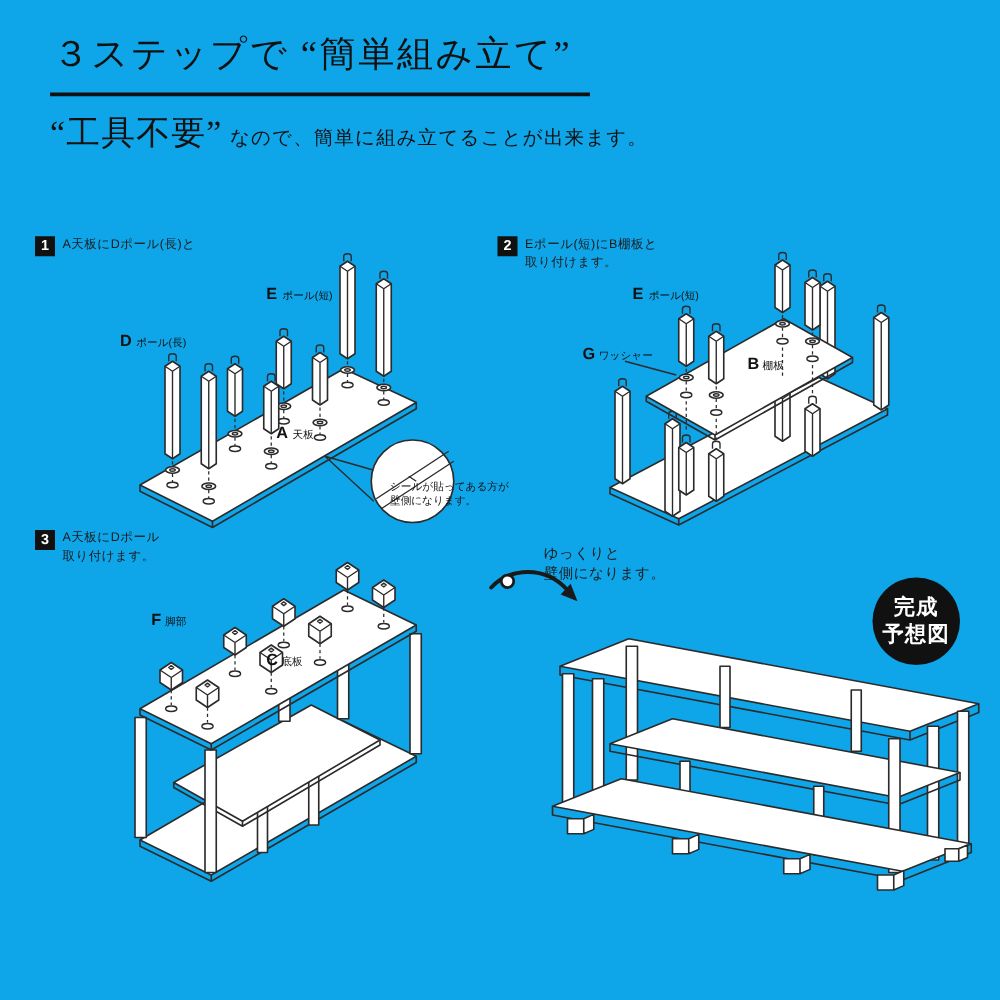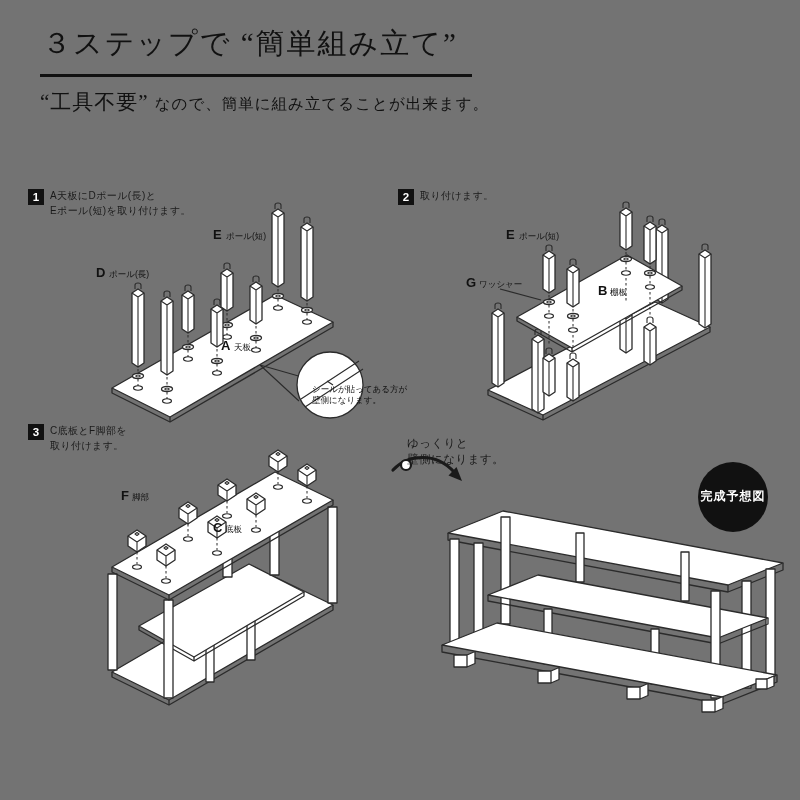--- a/index.html
+++ b/index.html
@@ -1,37 +1,37 @@
 <!DOCTYPE html>
 <html><head>
 <meta charset="utf-8">
 <style>
   * { margin:0; padding:0; box-sizing:border-box; }
   body { background:#ffffff; font-family:"Liberation Sans","DejaVu Sans",sans-serif; }
-  #canvas { position:relative; width:800px; height:800px; background:#737373; overflow:hidden; color:#1a1a1a; }
+  #canvas { position:relative; width:800px; height:800px; background:#0ea5e9; overflow:hidden; color:#1a1a1a; }
 
   
   .title { position:absolute; left:40px; top:24px; font-family:"Liberation Serif","DejaVu Serif",serif;
            font-size:29px; font-weight:500; letter-spacing:2px; color:#111;
            border-bottom:3px solid #111; padding:0 14px 10px 2px; }
   .lead  { position:absolute; left:40px; top:88px; font-family:"Liberation Serif","DejaVu Serif",serif;
            font-size:15.5px; color:#111; letter-spacing:1px; }
-  .lead .em { font-size:21px; letter-spacing:1px; margin-right:6px; }
+  .lead .em { font-size:27px; letter-spacing:1px; margin-right:6px; }
 
   
   .step { position:absolute; display:flex; gap:6px; align-items:flex-start; }
   .step .badge { width:16px; height:16px; background:#111; color:#fff; font-size:11.5px; font-weight:bold;
                  display:flex; align-items:center; justify-content:center; flex:0 0 16px; margin-top:1px; }
   .step .txt { font-size:10px; line-height:1.5; letter-spacing:0.4px; color:#1a1a1a; }
 
-  .flipnote { position:absolute; left:407px; top:436px; font-size:11.5px; line-height:1.35; letter-spacing:0.5px; }
+  .flipnote { position:absolute; left:435px; top:436px; font-size:11.5px; line-height:1.35; letter-spacing:0.5px; }
 
   .finalbadge { position:absolute; left:698px; top:462px; width:70px; height:70px; border-radius:50%;
-                background:#111; color:#fff; display:flex; flex-direction:row; align-items:center;
-                justify-content:center; font-size:12px; font-weight:bold; line-height:1.3; letter-spacing:1px; }
+                background:#111; color:#fff; display:flex; flex-direction:column; align-items:center;
+                justify-content:center; font-size:17px; font-weight:bold; line-height:1.3; letter-spacing:1px; }
 
   svg { position:absolute; overflow:visible; }
   svg * { vector-effect:non-scaling-stroke; }
   .ln   { fill:none; stroke:#2b2b2b; stroke-width:1.3; stroke-linejoin:round; }
   .lnt  { fill:none; stroke:#2b2b2b; stroke-width:1.1; stroke-linejoin:round; }
   .face { fill:#ffffff; stroke:#2b2b2b; stroke-width:1.3; stroke-linejoin:round; }
   .dash { fill:none; stroke:#2b2b2b; stroke-width:1; stroke-dasharray:2.5,2.5; }
   .letter { font-family:"Liberation Sans","DejaVu Sans",sans-serif; font-size:13px; font-weight:bold; fill:#111; }
   .part   { font-family:"Liberation Sans","DejaVu Sans",sans-serif; font-size:8.5px; fill:#111; }
   .callout-t { font-family:"Liberation Sans","DejaVu Sans",sans-serif; font-size:8.5px; fill:#111; }
@@ -71,35 +71,35 @@
 
   <div class="title">３ステップで “簡単組み立て”</div>
   <div class="lead">
     <span class="em">“工具不要”</span><span>なので、簡単に組み立てることが出来ます。</span>
   </div>
 
   <div class="step" style="left:28px; top:188px;">
     <div class="badge">1</div>
     <div class="txt">
       <div>A天板にDポール(長)と</div>
-      <div>Eポール(短)を取り付けます。</div>
     </div>
   </div>
 
   <div class="step" style="left:398px; top:188px;">
     <div class="badge">2</div>
     <div class="txt">
+      <div>Eポール(短)にB棚板と</div>
       <div>取り付けます。</div>
     </div>
   </div>
 
   <div class="step" style="left:28px; top:423px;">
     <div class="badge">3</div>
     <div class="txt">
-      <div>C底板とF脚部を</div>
+      <div>A天板にDポール</div>
       <div>取り付けます。</div>
     </div>
   </div>
 
   <svg style="left:55px; top:195px;" width="400" height="235" viewBox="0 0 400 235">
 
     <g>
       <path class="face" d="M57,193 L220,100 L278,127 L115,222 Z"></path>
       <path class="ln" d="M57,193 L57,198 L115,227 L278,132 L278,127 M115,222 L115,227"></path>
     </g>

